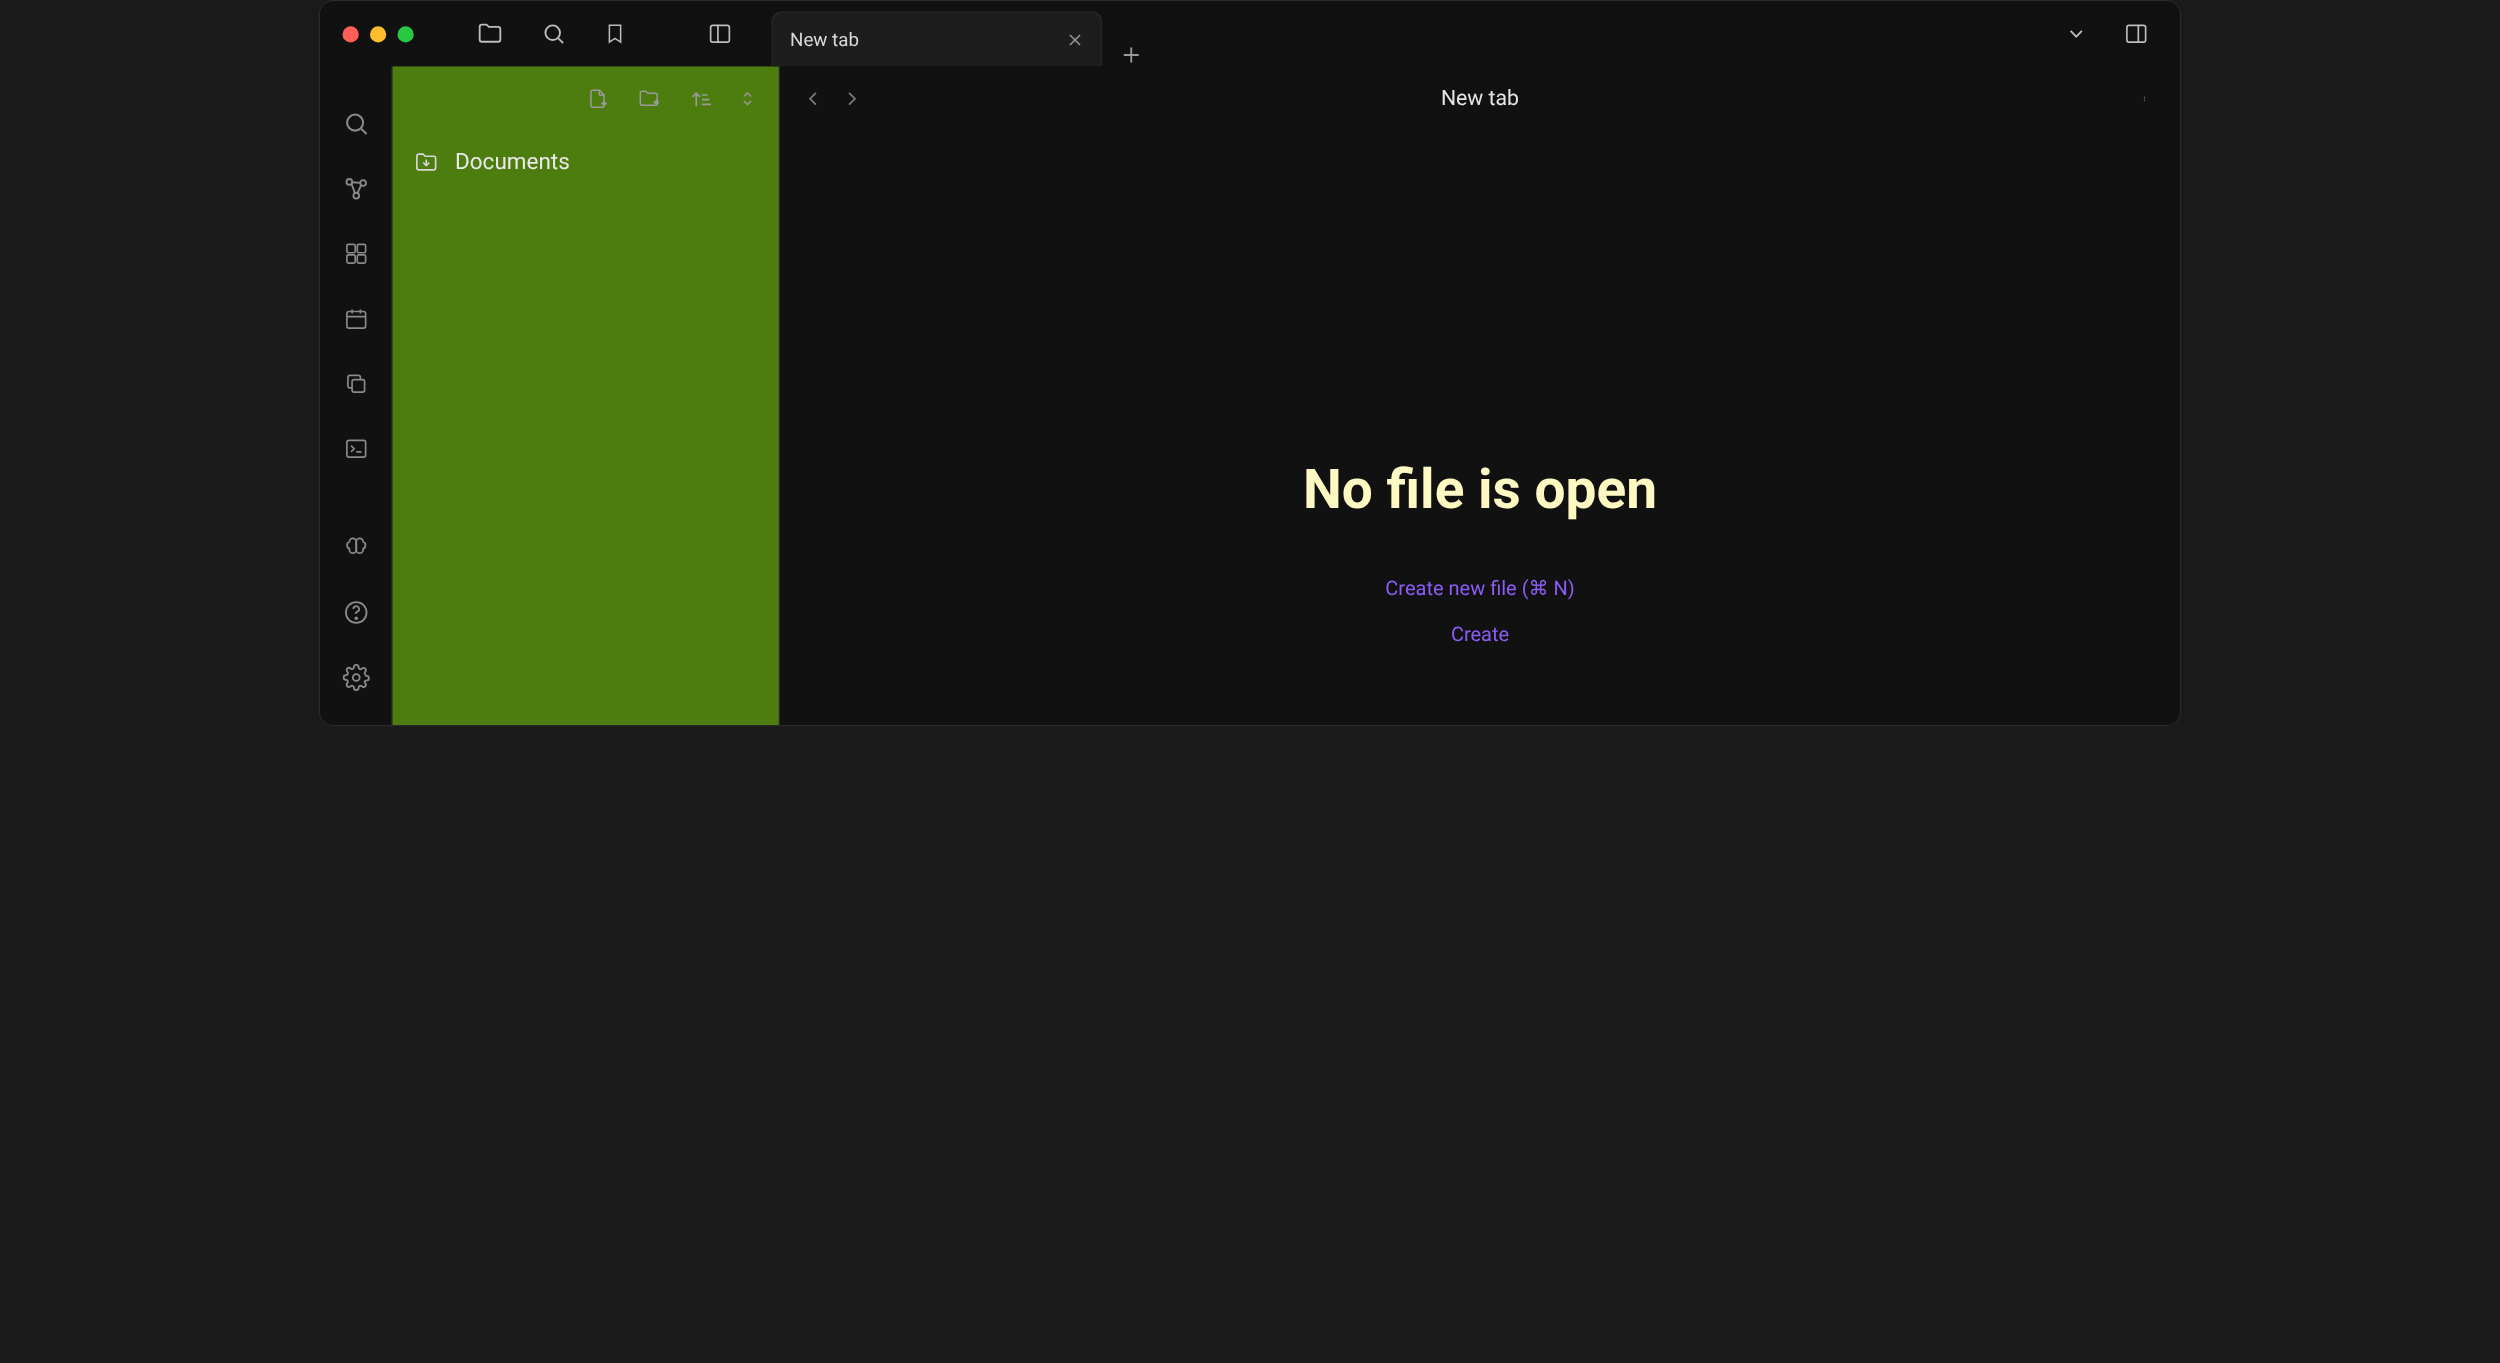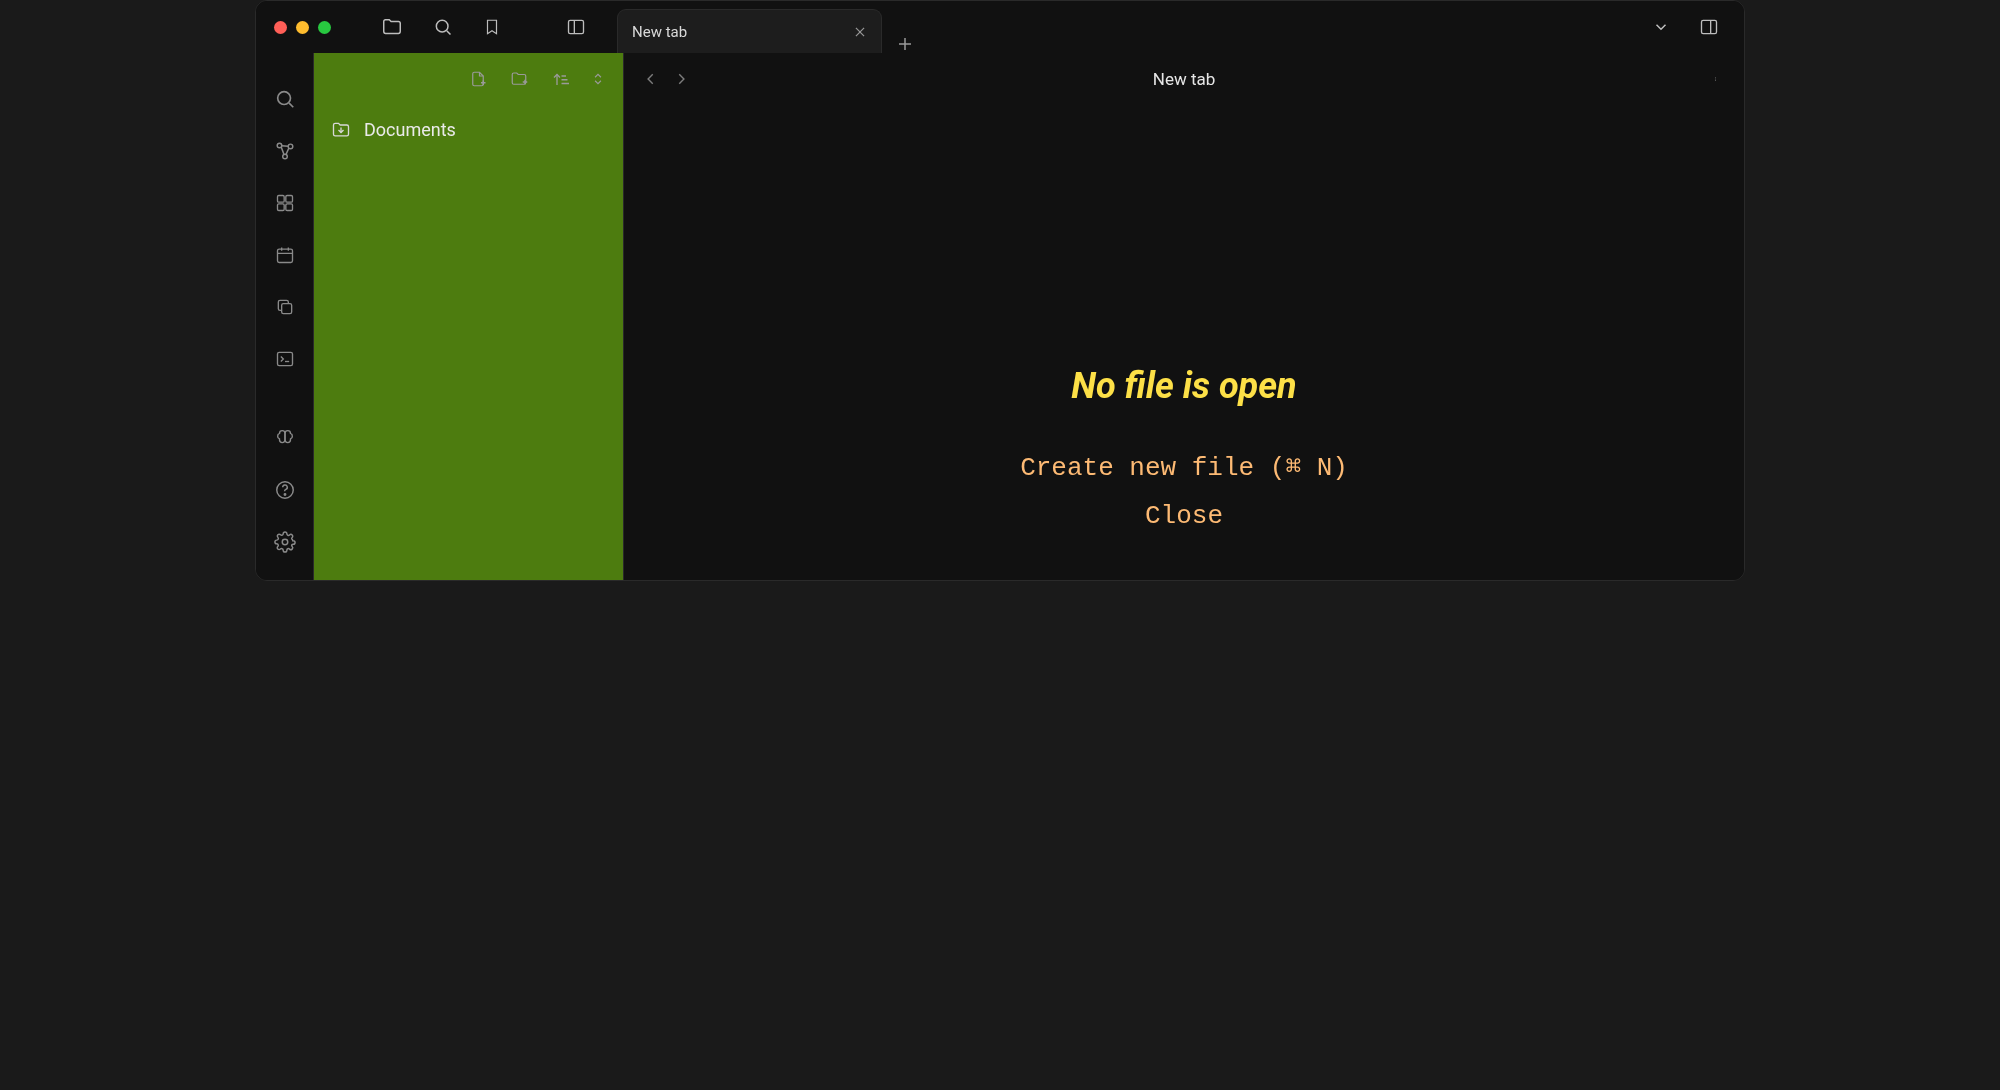--- a/index.html
+++ b/index.html
@@ -182,32 +182,30 @@
 
   .editor-empty {
     flex: 1;
     display: flex;
     flex-direction: column;
     align-items: center;
     justify-content: flex-start;
     padding-top: 260px;
   }
   .empty-heading {
-    font-size: 36px;
+    font-size: 44px;
     font-weight: 700;
-    color: #fde047;
+    color: #fef9c3;
     margin-bottom: 44px;
-    font-style: italic;
   }
   .empty-link {
-    font-size: 26px;
-    color: #fdba74;
+    font-size: 16px;
+    color: #8b5cf6;
     margin-bottom: 18px;
     cursor: pointer;
-    font-family: Liberation Mono, monospace;
   }
 
   
   .annotation-arrow {
     position: absolute;
     pointer-events: none;
   }
 
   svg { display:block; }
 </style>
@@ -420,21 +418,21 @@
               <circle cx="12" cy="5" r="2"></circle>
               <circle cx="12" cy="12" r="2"></circle>
               <circle cx="12" cy="19" r="2"></circle>
             </svg>
         </div>
       </div>
 
       <div class="editor-empty">
         <div class="empty-heading">No file is open</div>
         <div class="empty-link">Create new file (⌘ N)</div>
-        <div class="empty-link">Close</div>
+        <div class="empty-link">Create</div>
       </div>
     </div>
 
   </div>
 
   <svg class="annotation-arrow" style="left:40px; top:600px;" width="250" height="190">
     <defs>
       <marker id="arrhead" markerWidth="12" markerHeight="10" refX="3" refY="5" orient="auto">
         <polygon points="0 0, 12 5, 0 10" fill="#ff3b47"></polygon>
       </marker>

